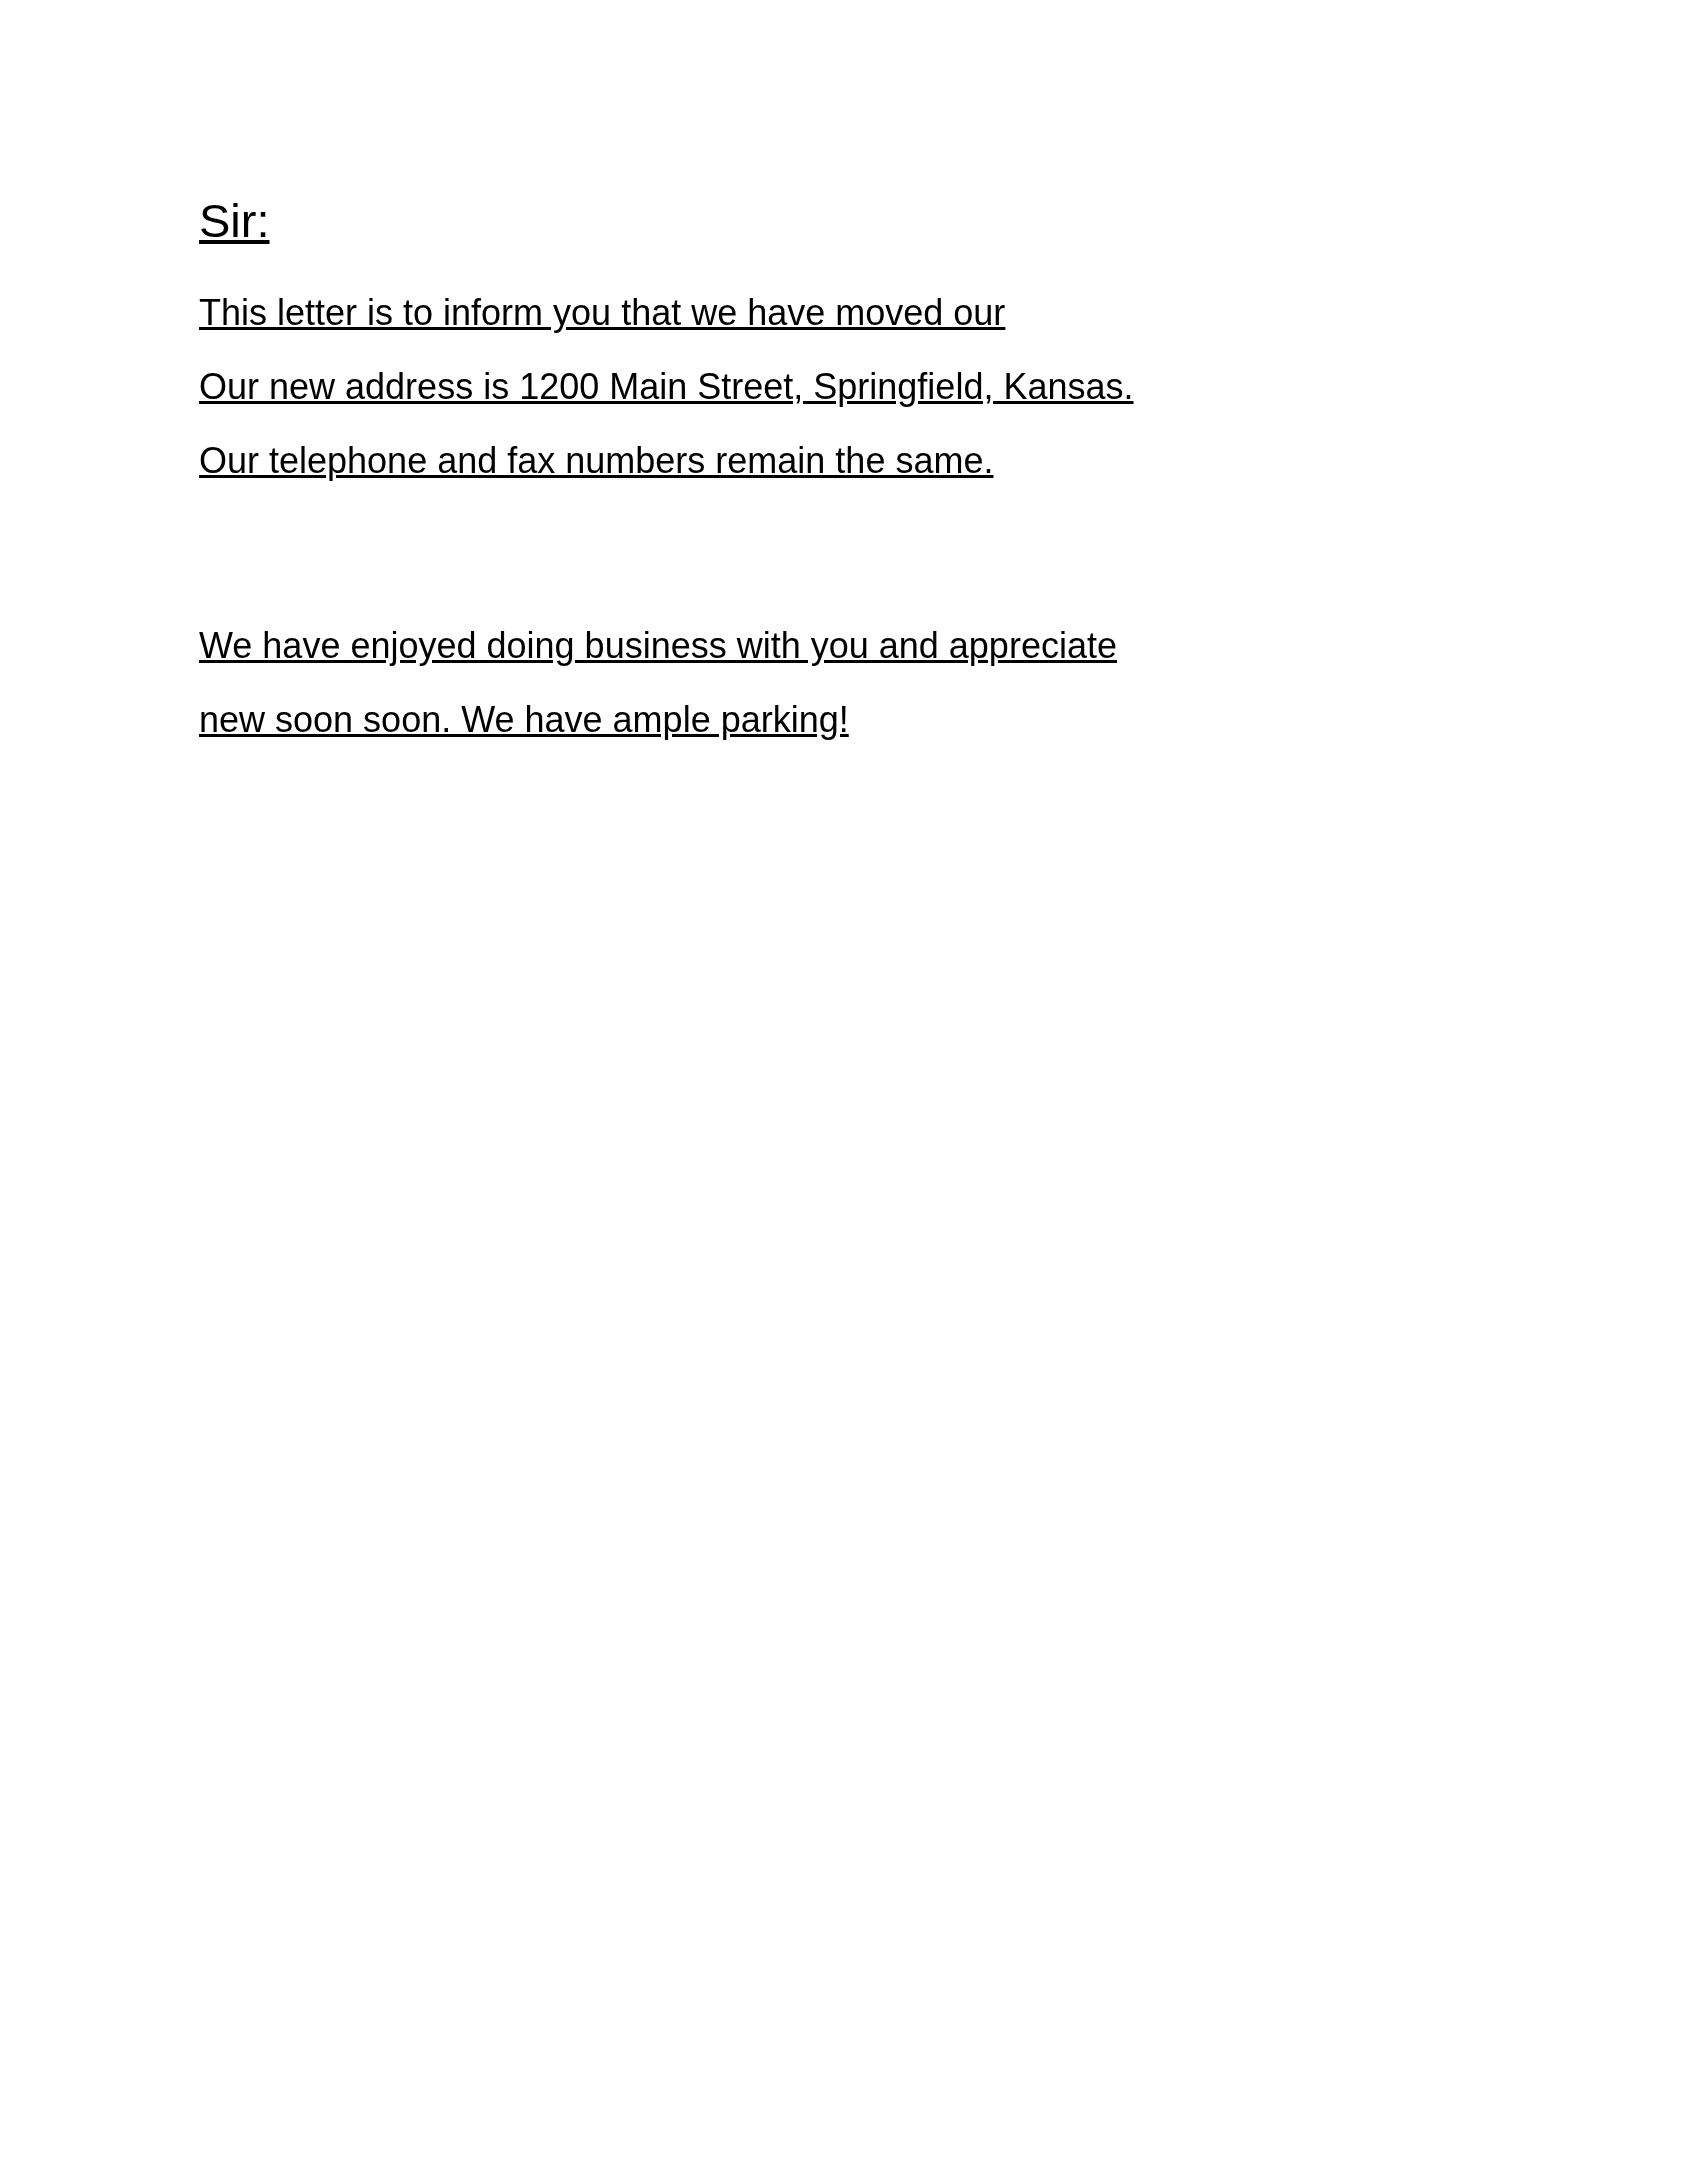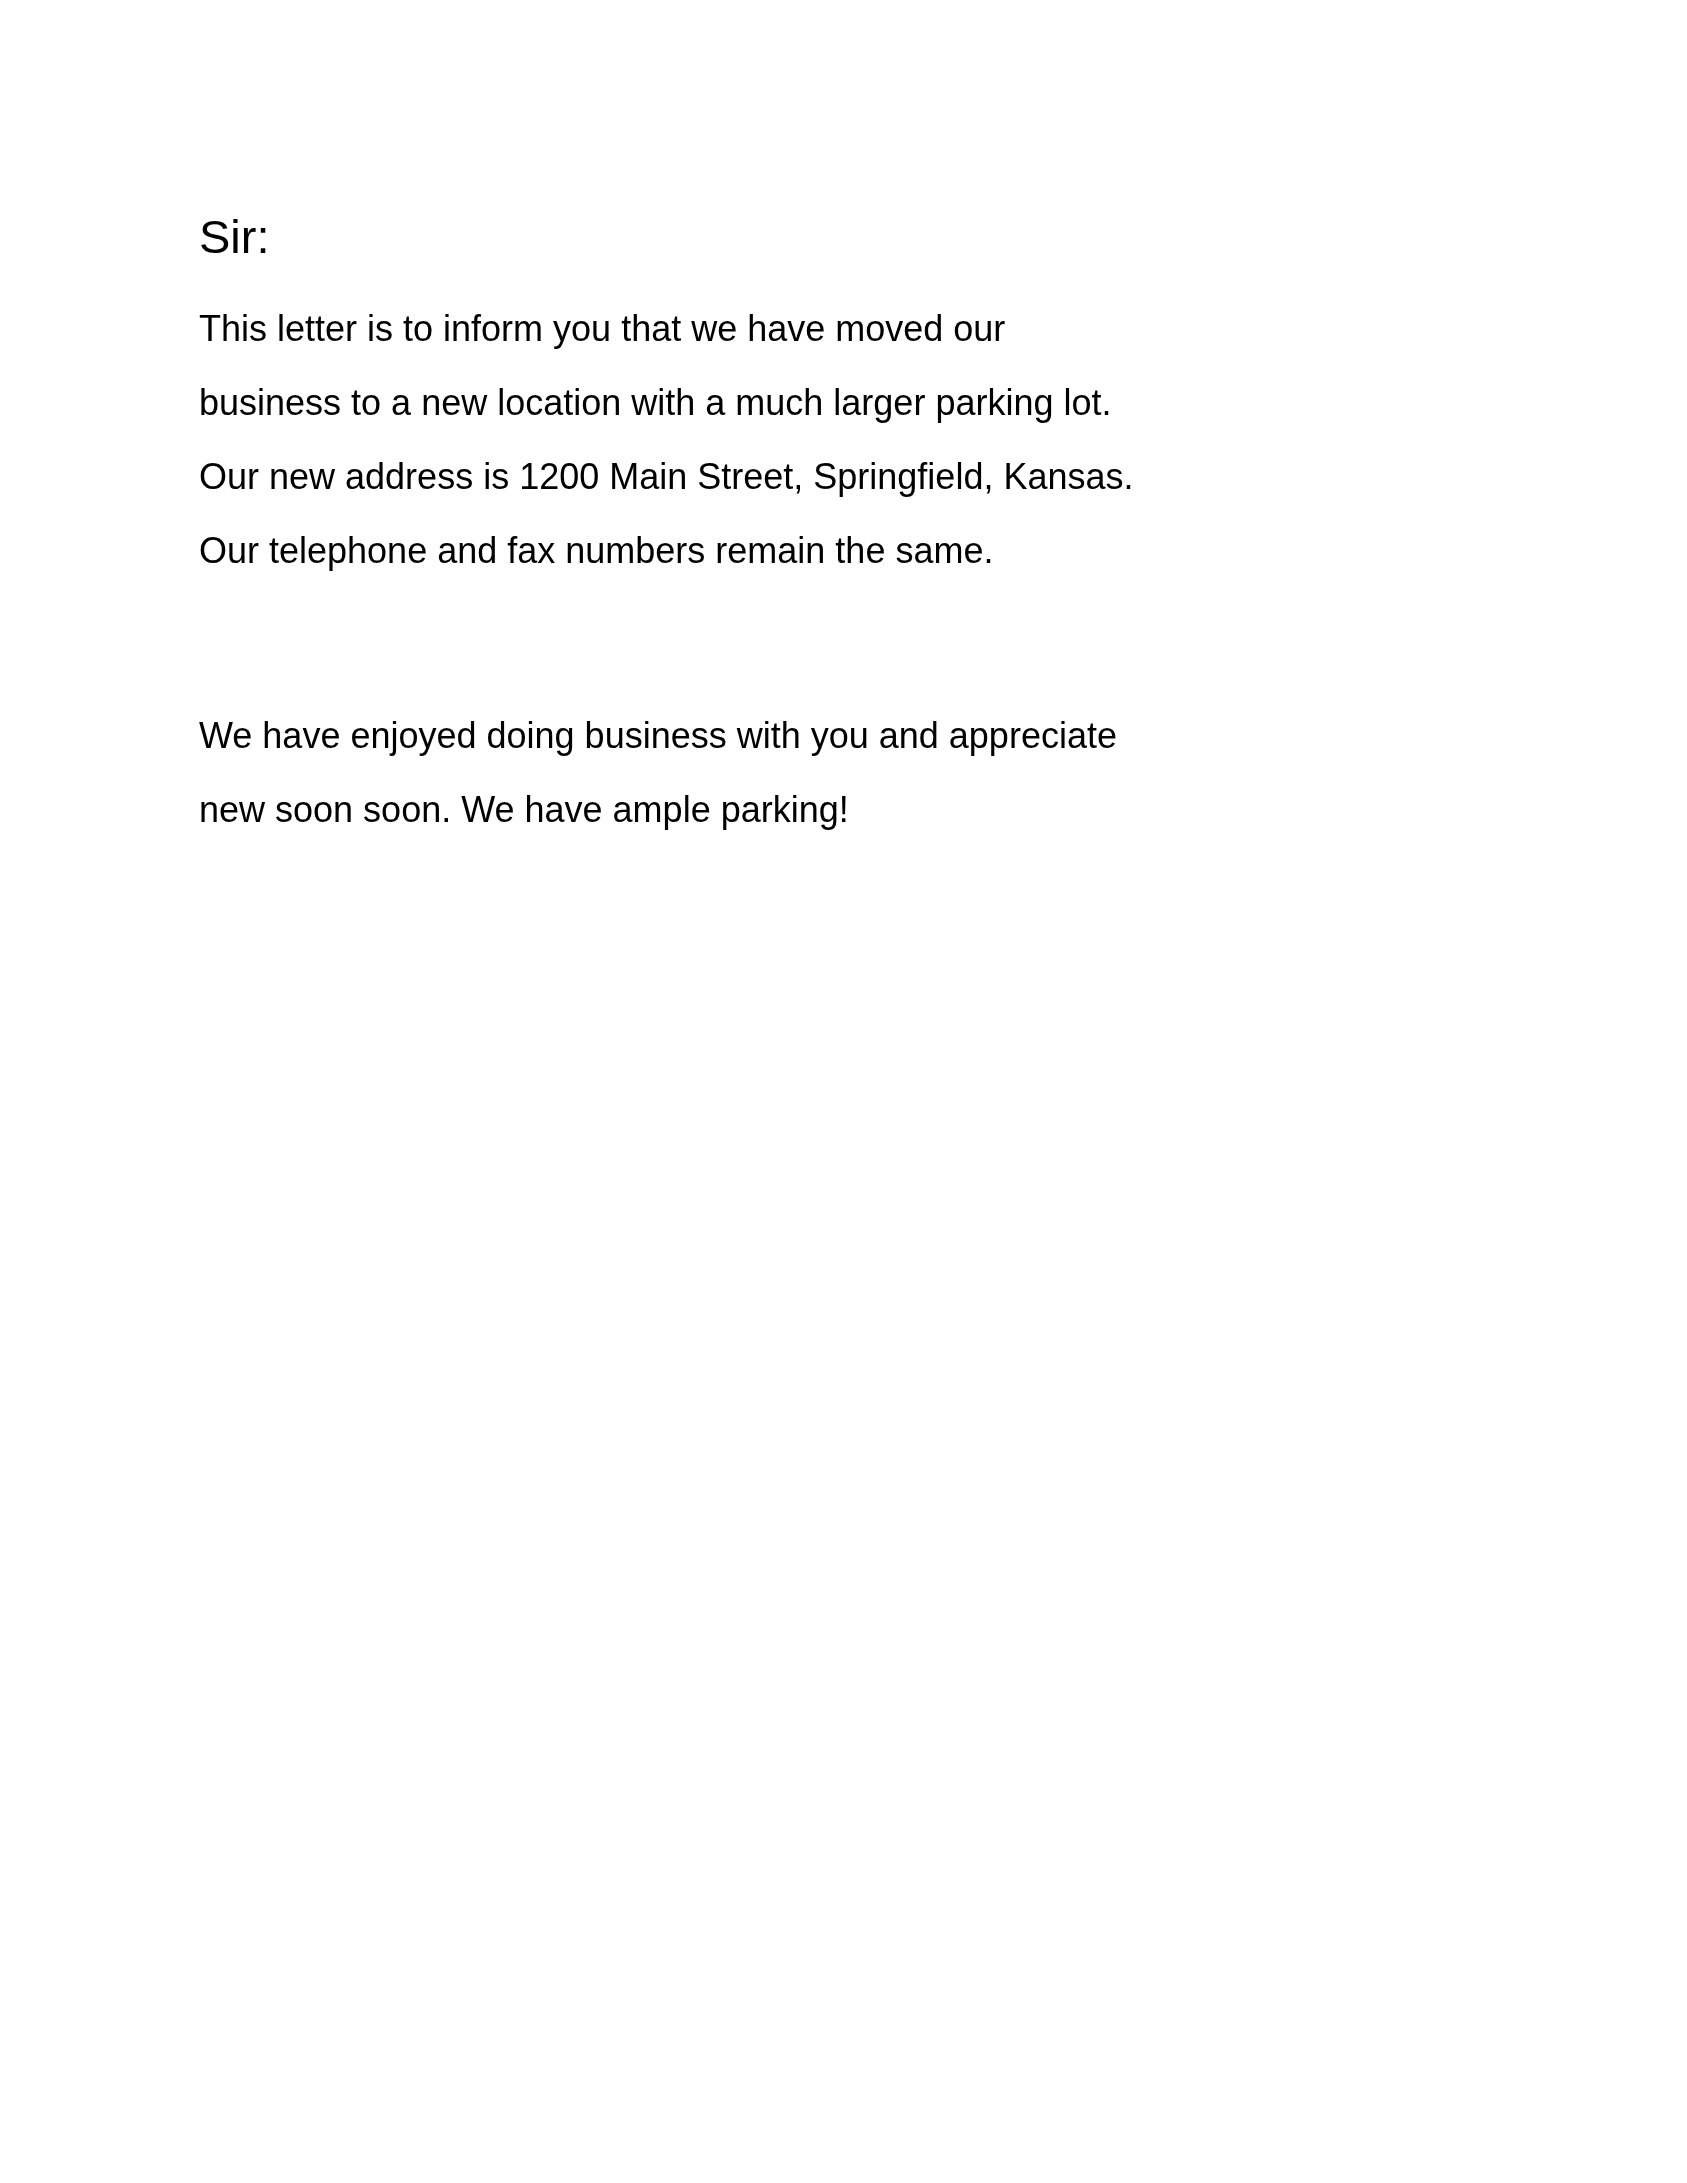--- a/index.html
+++ b/index.html
@@ -11,22 +11,23 @@
     height: 2184px;
     background: #ffffff;
     font-family: "Liberation Sans", sans-serif;
     color: #000000;
     position: relative;
     overflow: hidden;
   }
   .letter-content {
     position: absolute;
     left: 199px;
-    top: 200px;
+    top: 184px;
     width: 1363px;
+    text-decoration: underline;
   }
   .salutation {
     font-size: 47px;
     line-height: 74px;
     margin: 0 0 18.3px 0;
     white-space: pre;
   }
   .para {
     margin: 0 0 18.3px 0;
   }
@@ -42,21 +43,20 @@
 </style>
 </head>
 <body style="background: rgb(255, 255, 255); color: rgb(0, 0, 0);">
 
 <div class="letter-content">
 
   <p class="salutation">Sir:</p>
 
   <div class="para">
     <div class="line">This letter is to inform you that we have moved our</div>
-    <div class="line">business to a new location with a much larger parking lot.</div>
     <div class="line">Our new address is 1200 Main Street, Springfield, Kansas.</div>
     <div class="line">Our telephone and fax numbers remain the same.</div>
   </div>
 
   <div class="blank-line"></div>
 
   <div class="para">
     <div class="line">We have enjoyed doing business with you and appreciate</div>
     <div class="line">new soon soon. We have ample parking!</div>
   </div>

